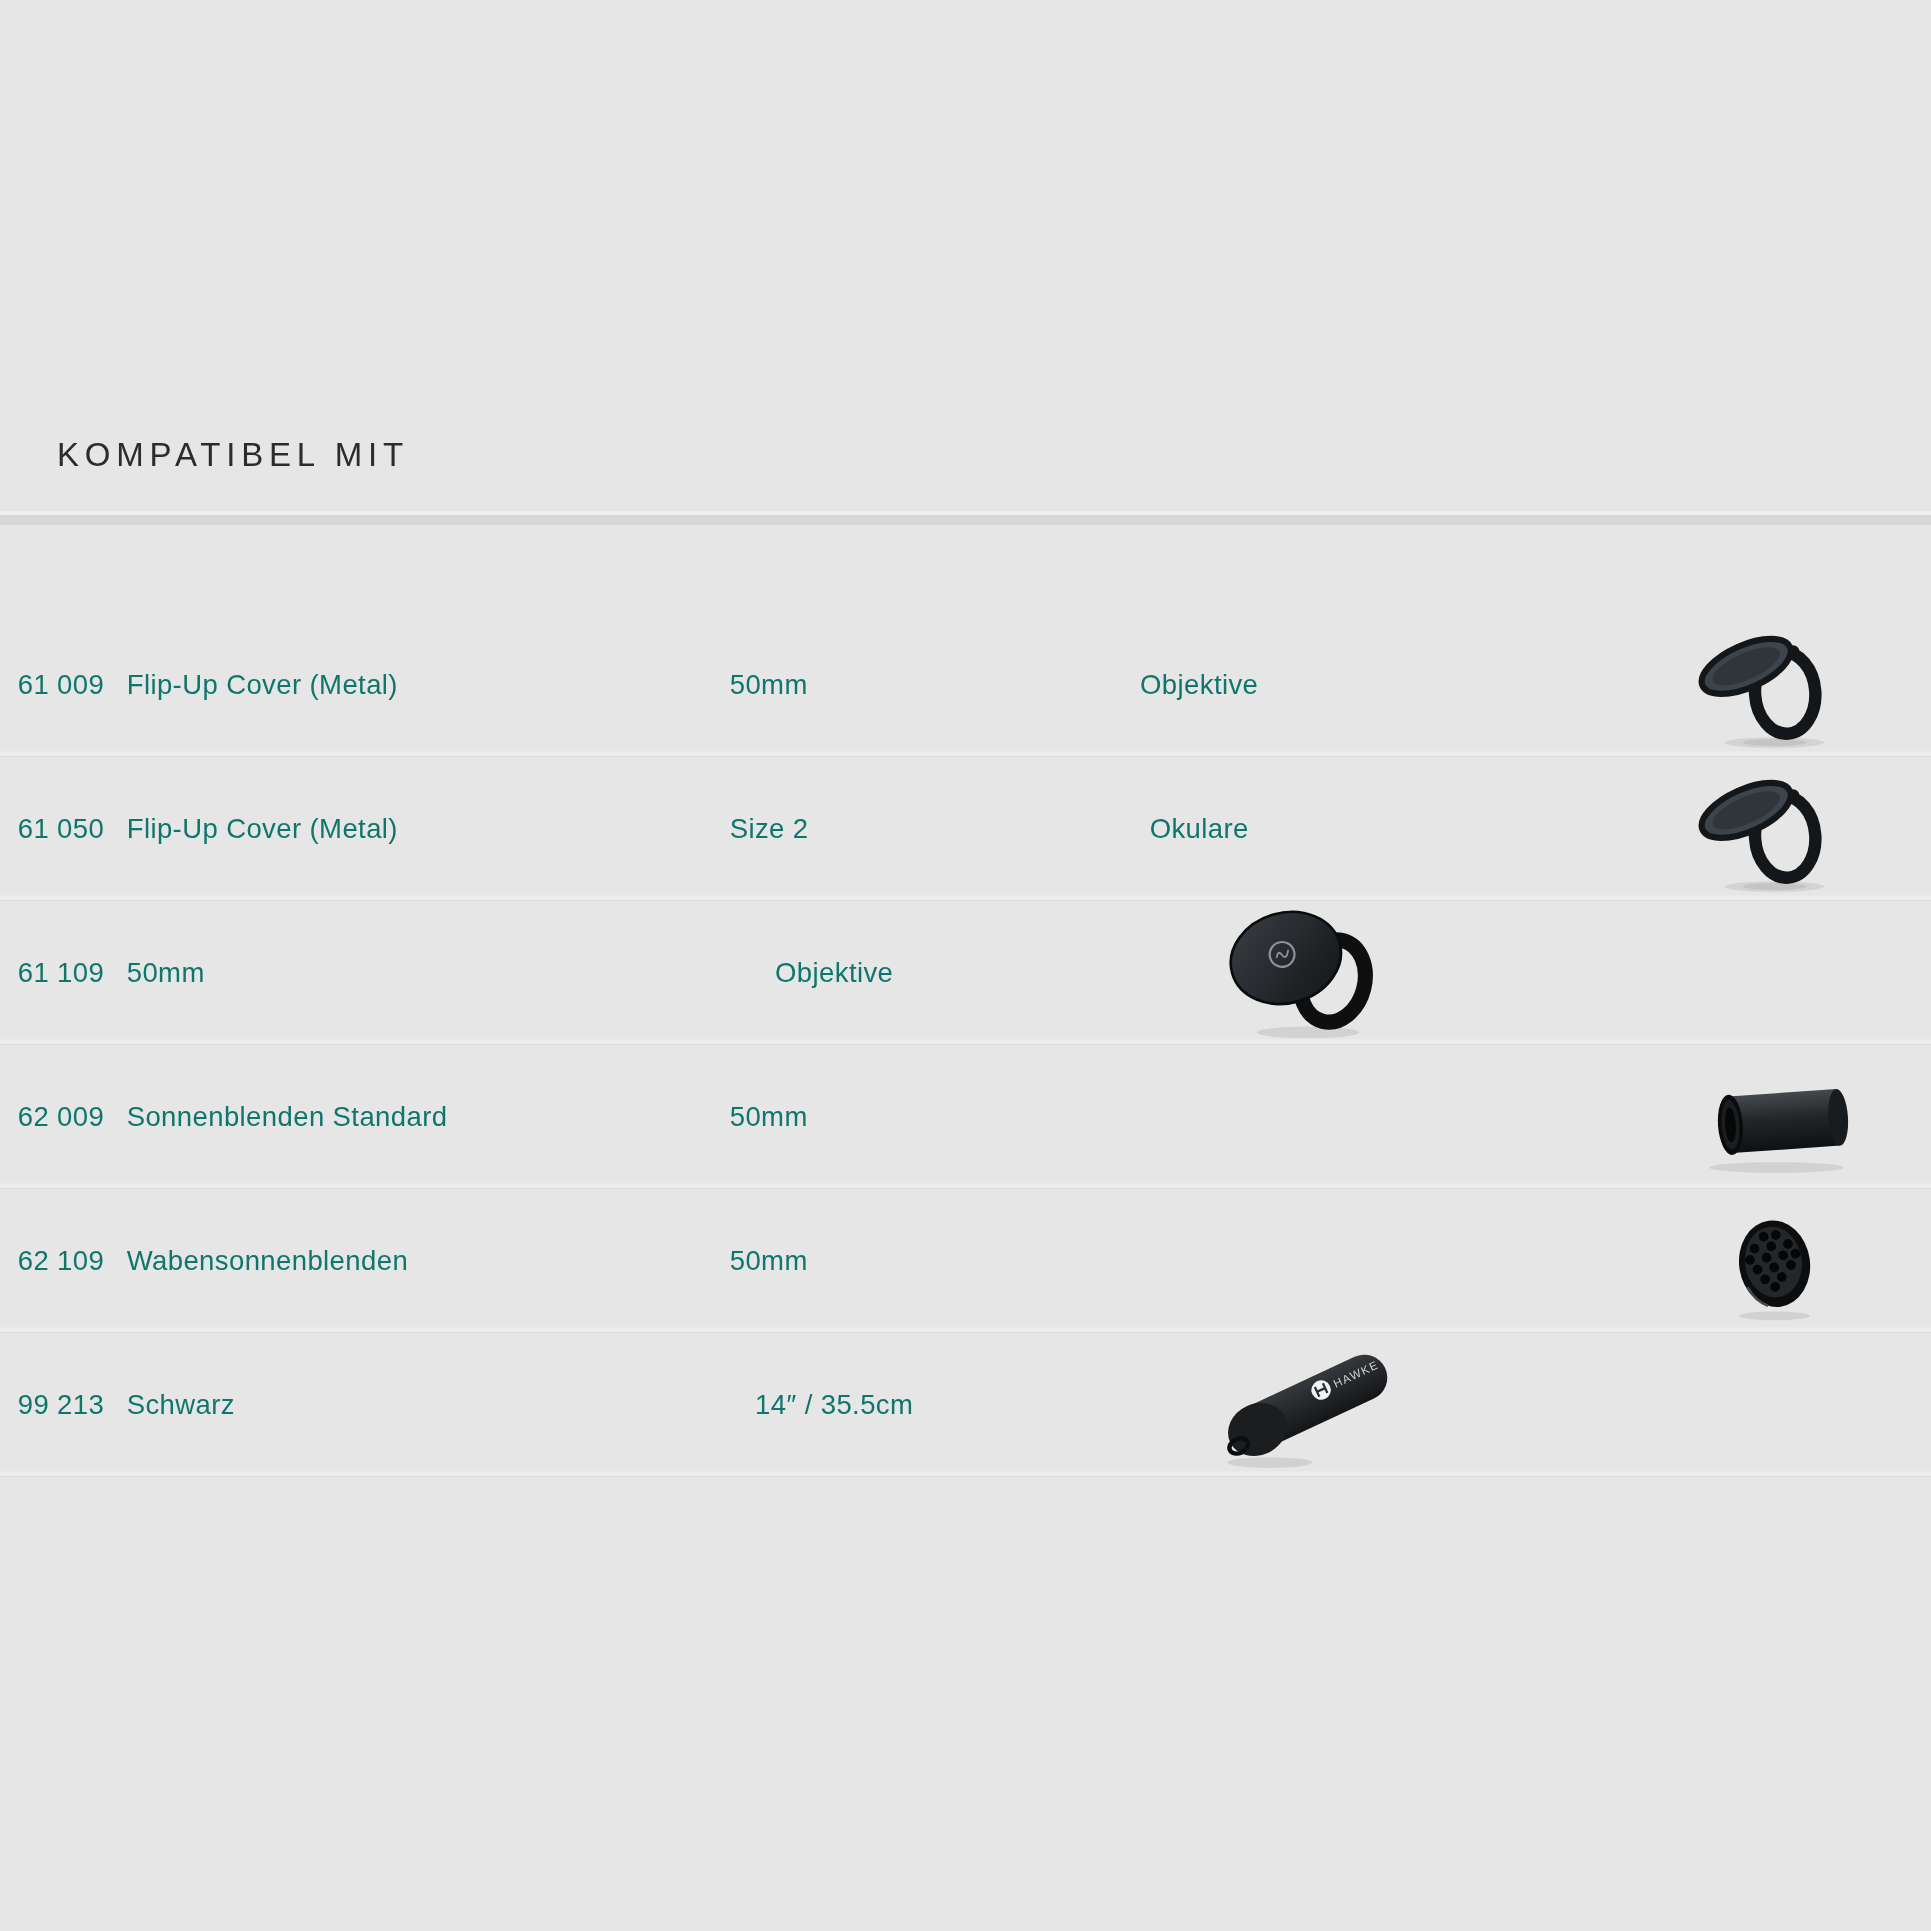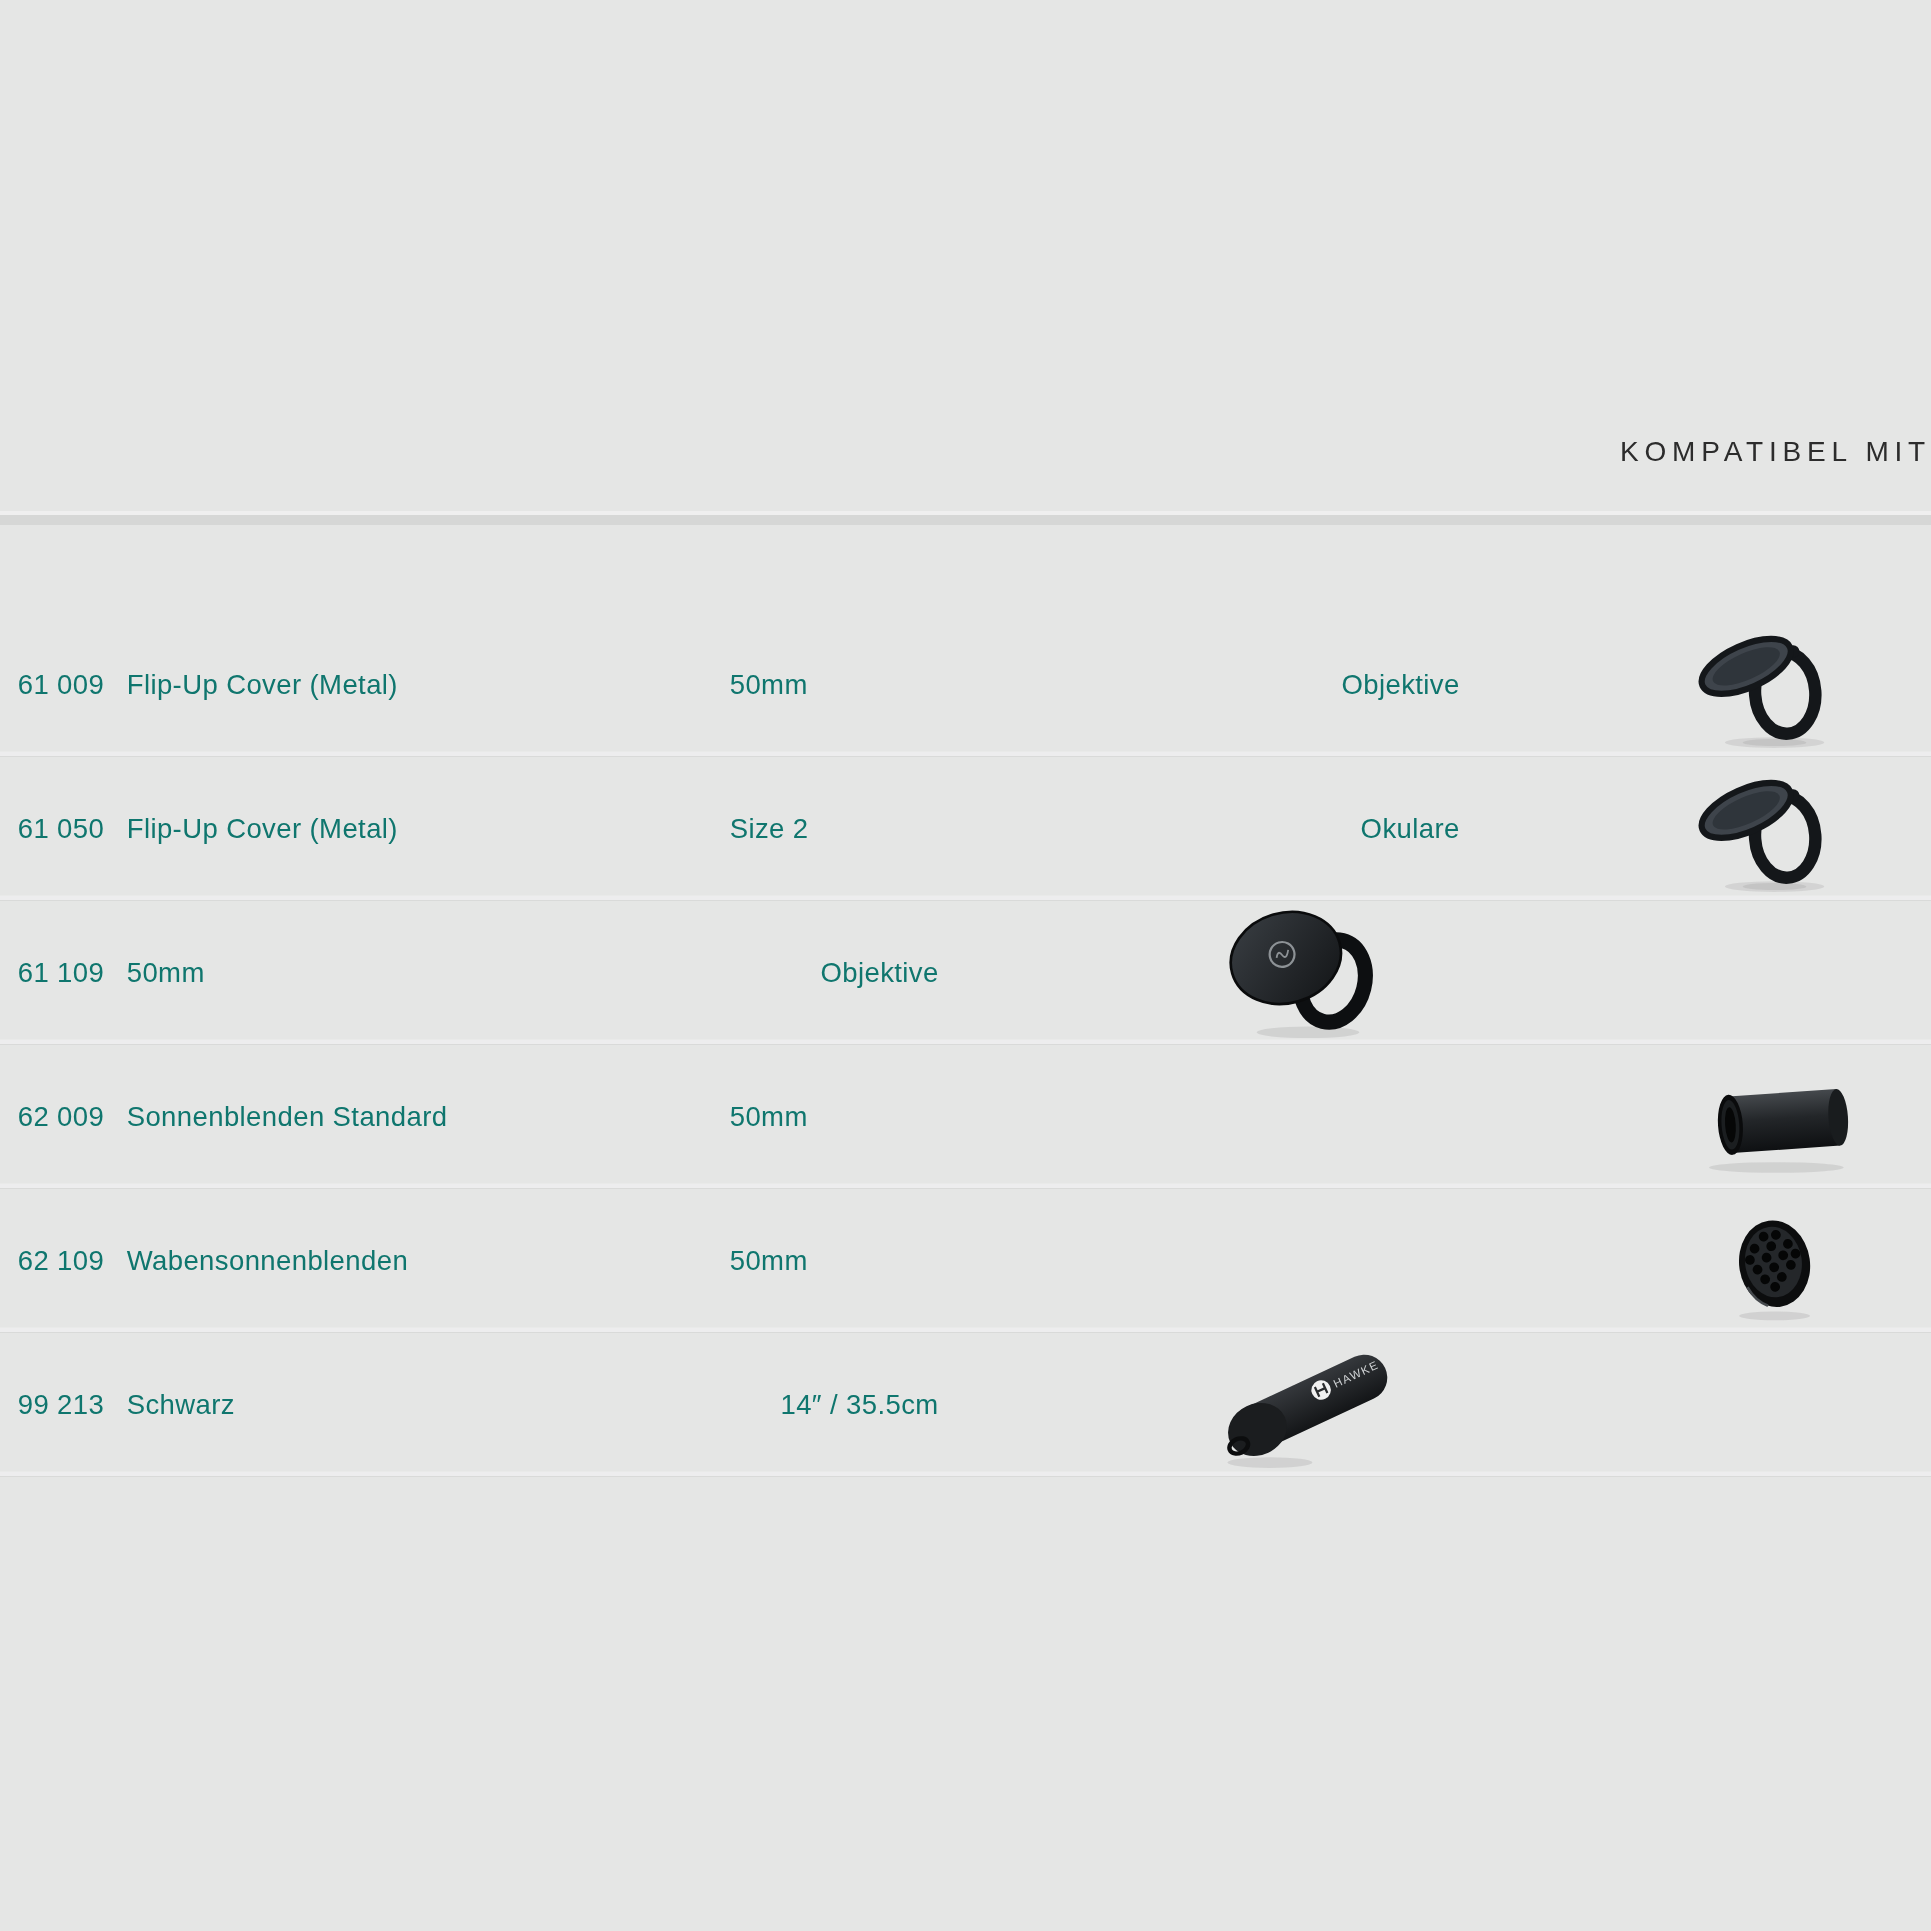--- a/index.html
+++ b/index.html
@@ -7,23 +7,23 @@
     width:1931px;height:1931px;
     background:#e5e6e5;
     font-family:"Liberation Sans", sans-serif;
     color:#1e1e1e;
     position:relative;
     overflow:hidden;
   }
   .section-title{
     position:absolute;
     top:436px;left:0;right:0;
-    text-align:right;
+    text-align:left;
     margin-left:57px;               
-    font-size:28px;
+    font-size:33px;
     letter-spacing:5.8px;
     color:#2c2c2c;
     font-weight:400;
   }
   .band-light{
     position:absolute;top:511px;left:0;right:0;height:4.4px;
     background:#efefef;
   }
   .band-dark{
     position:absolute;top:515px;left:0;right:0;height:9.8px;
@@ -45,21 +45,21 @@
   }
   .cell{
     font-size:27.5px;
     letter-spacing:0.4px;
     color:#0f766e;
     white-space:nowrap;
   }
   .cell.code{ }
   .cell.name{ }
   .cell.size{ text-align:left; }
-  .cell.type{ text-align:right; }
+  .cell.type{ text-align:center; }
   .cell.image{
     height:144px;
     display:flex;
     align-items:center;
     justify-content:flex-end;
     padding-right:59px;
   }
   .img{ width:186px;height:140px;display:block; }
   .img svg{ width:186px;height:140px;display:block; }
   svg text{ font-family:"Liberation Sans", sans-serif; }

